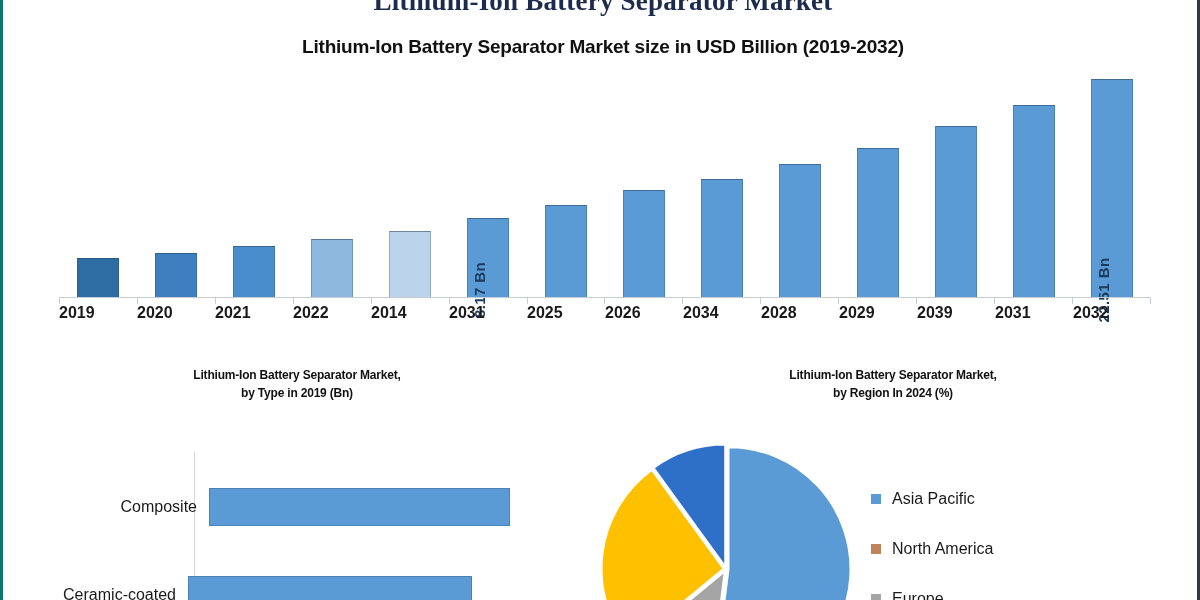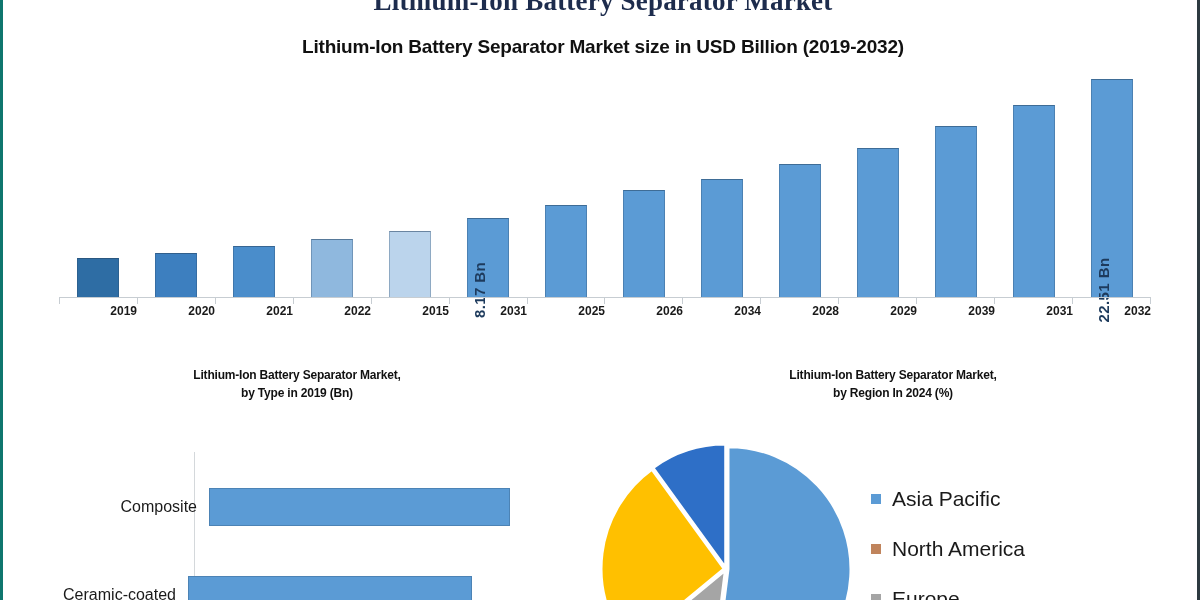--- a/index.html
+++ b/index.html
@@ -133,22 +133,22 @@
   .years-row {
     position: absolute;
     top: 268px;
     left: 56px;
     width: 1092px;
     display: flex;
     justify-content: space-between;
   }
   .year-label {
     width: 78px;
-    text-align: right;
-    font-size: 12px;
+    text-align: left;
+    font-size: 16px;
     font-weight: bold;
     color: #1a1a1a;
   }
 
   
   .type-panel {
     position: absolute;
     top: 366px;
     left: 0;
     width: 560px;
@@ -247,21 +247,21 @@
   }
 
   .legend-swatch {
     width: 10px;
     height: 10px;
     margin-right: 11px;
     flex: 0 0 auto;
   }
 
   .legend-text {
-    font-size: 21px;
+    font-size: 16px;
     color: #1a1a1a;
     white-space: nowrap;
   }
 </style>
 </head>
 <body>
 
 <div id="infographic">
 
   <div class="main-title">Lithium-Ion Battery Separator Market</div>
@@ -336,21 +336,21 @@
           <div class="tick"></div>
           <div class="tick"></div>
         </div>
     </div>
 
     <div class="years-row" id="years-row">
         <div class="year-label">2019</div>
         <div class="year-label">2020</div>
         <div class="year-label">2021</div>
         <div class="year-label">2022</div>
-        <div class="year-label">2015</div>
+        <div class="year-label">2014</div>
         <div class="year-label">2031</div>
         <div class="year-label">2025</div>
         <div class="year-label">2026</div>
         <div class="year-label">2034</div>
         <div class="year-label">2028</div>
         <div class="year-label">2029</div>
         <div class="year-label">2039</div>
         <div class="year-label">2031</div>
         <div class="year-label">2032</div>
       </div>

